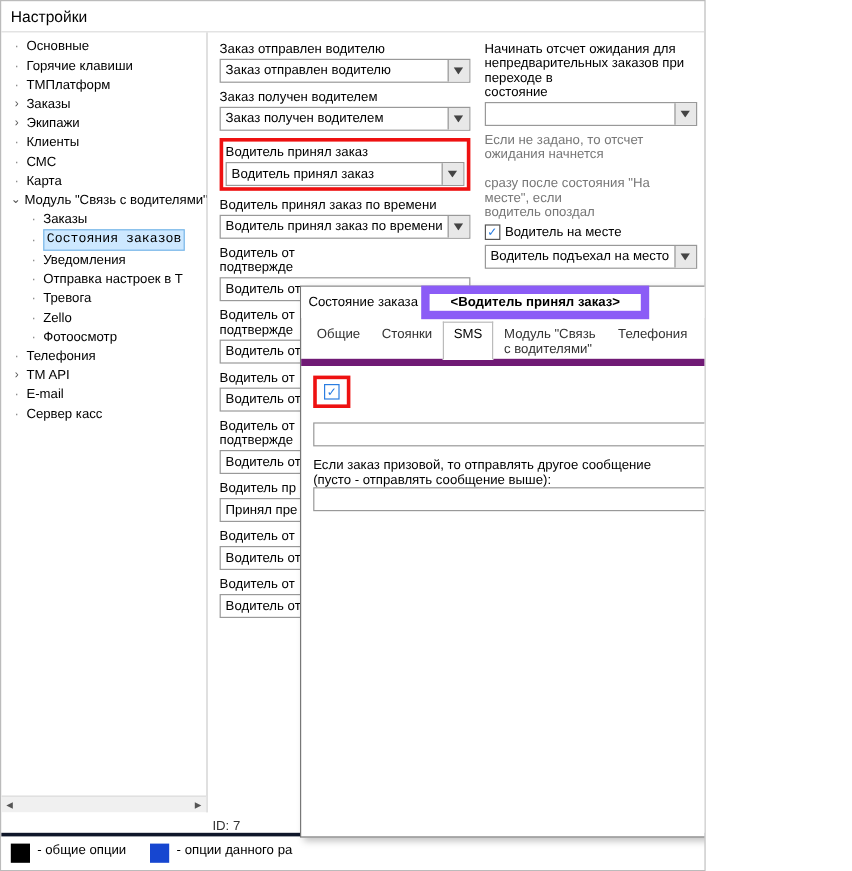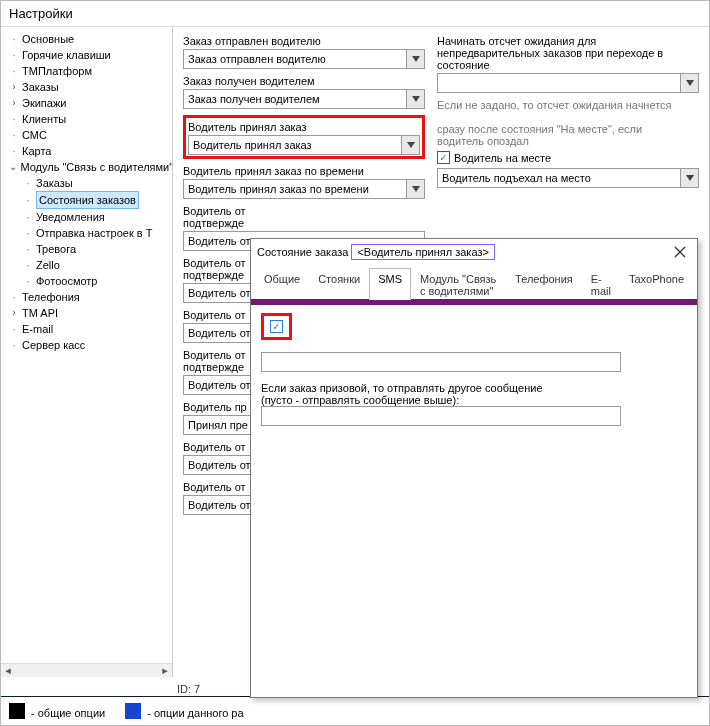--- a/index.html
+++ b/index.html
@@ -4,21 +4,21 @@
 <style>
   * { box-sizing: border-box; }
   html, body {
     margin: 0; padding: 0;
     font-family: Arial, sans-serif;
     font-size: 11px;
     background: #fff;
     color: #000;
   }
   .app {
-    width: 710px; height: 726px;
+    width: 588px; height: 726px;
     border: 1px solid #bbb;
     position: relative;
     overflow: hidden;
     background: #fff;
   }
   .title {
     padding: 5px 8px;
     font-size: 13px;
     border-bottom: 1px solid #ddd;
   }
@@ -46,21 +46,21 @@
   .tree li { line-height: 16px; position: relative; }
   .tree .row { display:flex; align-items:center; gap:3px; padding:0 2px; }
   .tree .exp {
     width:10px; height:10px; display:inline-flex;
     align-items:center; justify-content:center;
     font-size:10px; color:#555; cursor:default;
   }
   .tree .dot { display:inline-block; width:10px; text-align:center; color:#888; }
   .tree .lbl { cursor:default; }
   .tree .sel .lbl {
-    background:#cde8ff; border:1px solid #7ab7e8; padding:0 2px;
+    background:#cde8ff; border:1px solid #7ab7e8; padding:0 2px;font-family:Liberation Mono, monospace;
   }
   
   .main {
     flex:1; padding: 6px 10px 6px 10px;
     overflow: hidden;
     position: relative;
   }
   .cols { display:flex; gap:12px; }
   .colL { width: 242px; }
   .colR { flex:1; }
@@ -95,21 +95,21 @@
     background:#fff;
     border:1px solid #777;
     box-shadow: 3px 3px 6px rgba(0,0,0,0.25);
     display:flex; flex-direction:column;
   }
   .dlg-title {
     padding:4px 6px; display:flex; align-items:center; justify-content:space-between;
     background:#fff;
   }
   .dlg-title .t { display:inline-block; }
-  .dlg-title .hlred { border:1px solid #8b5cf6; padding:1px 5px; }
+  .dlg-title .hlred { border:7px solid #8b5cf6; padding:1px 17px;font-weight:bold; }
   .dlg-close { width:22px; height:18px; display:flex; align-items:center; justify-content:center; cursor:pointer;}
   .tabs {
     display:flex; gap:0; border-bottom:6px solid #701a75; padding:0 4px; margin-top:2px;
   }
   .tab {
     padding:4px 8px 3px 8px; border:1px solid transparent; border-bottom:none;
     cursor:pointer; position:relative; top:1px; color:#333;
   }
   .tab.active {
     border-color:#bbb; background:#fff; color:#000;
@@ -130,22 +130,22 @@
   .btn {
     display:flex; align-items:center; gap:5px;
     border:1px solid #aaa; background:linear-gradient(#fcfcfc,#e6e6e6);
     padding:3px 10px; cursor:pointer; border-radius:2px;
   }
   .btn .ico { width:12px; height:12px; display:inline-block; }
 
   
   .legend {
     position:absolute; left:0; right:0; bottom:0;
-    border-top:1px solid #0f172a; padding:6px 8px;
-    display:flex; align-items:flex-end; gap:6px;
+    border-top:3px solid #0f172a; padding:6px 8px;
+    display:flex; align-items:flex-start; gap:6px;
     background:#fff;
   }
   .sw { width:16px; height:16px; display:inline-block; }
   .sw.black { background:#000; }
   .sw.blue { background:#1646d0; }
   .legend .sep { width:8px; }
   .idline {
     position:absolute; left:176px; right:6px; bottom:30px;
     font-size:11px; color:#333;
   }

